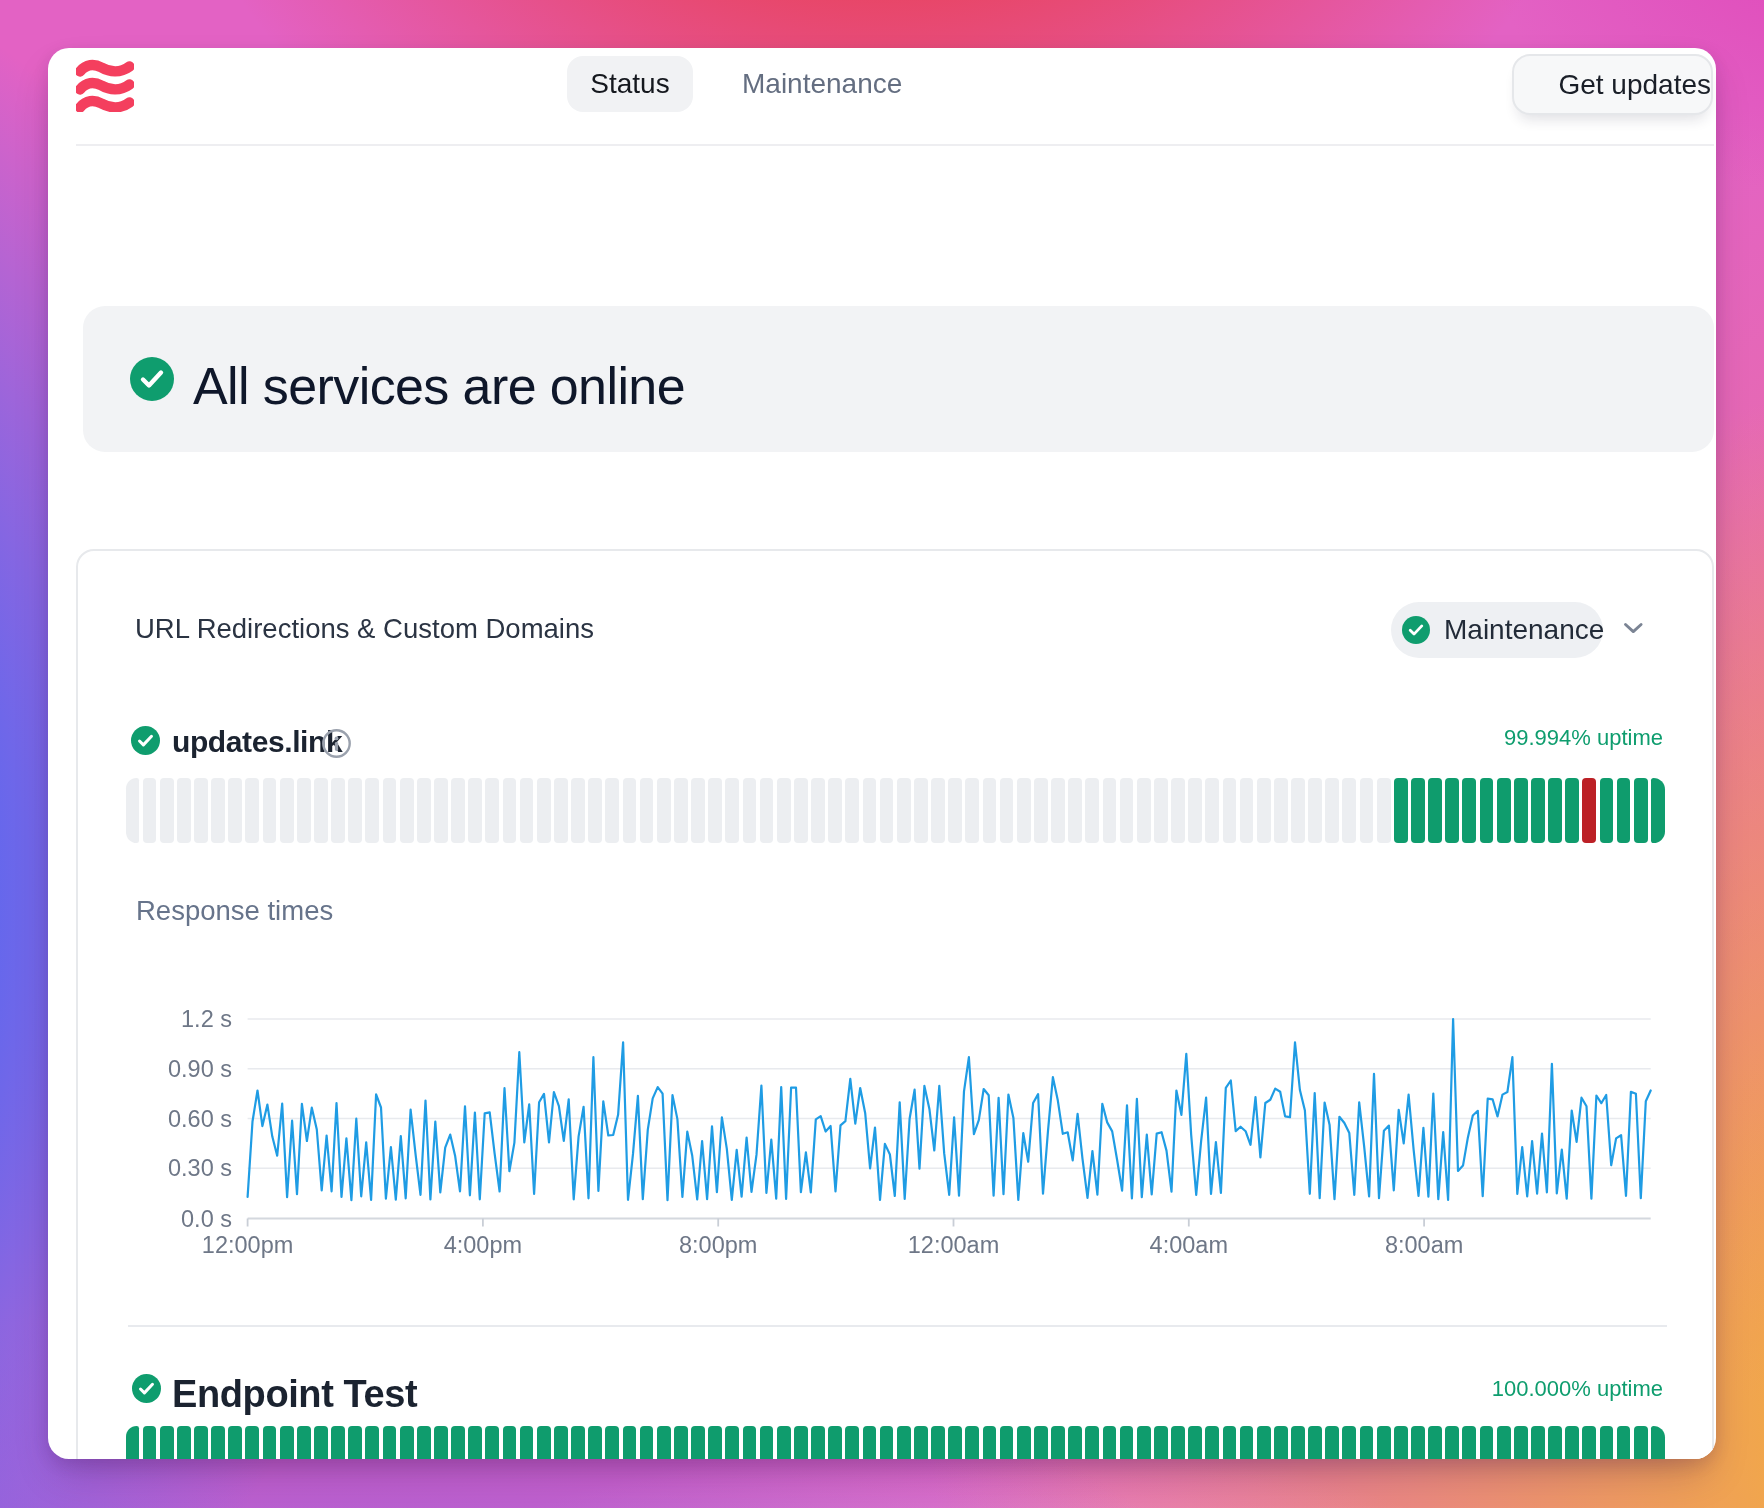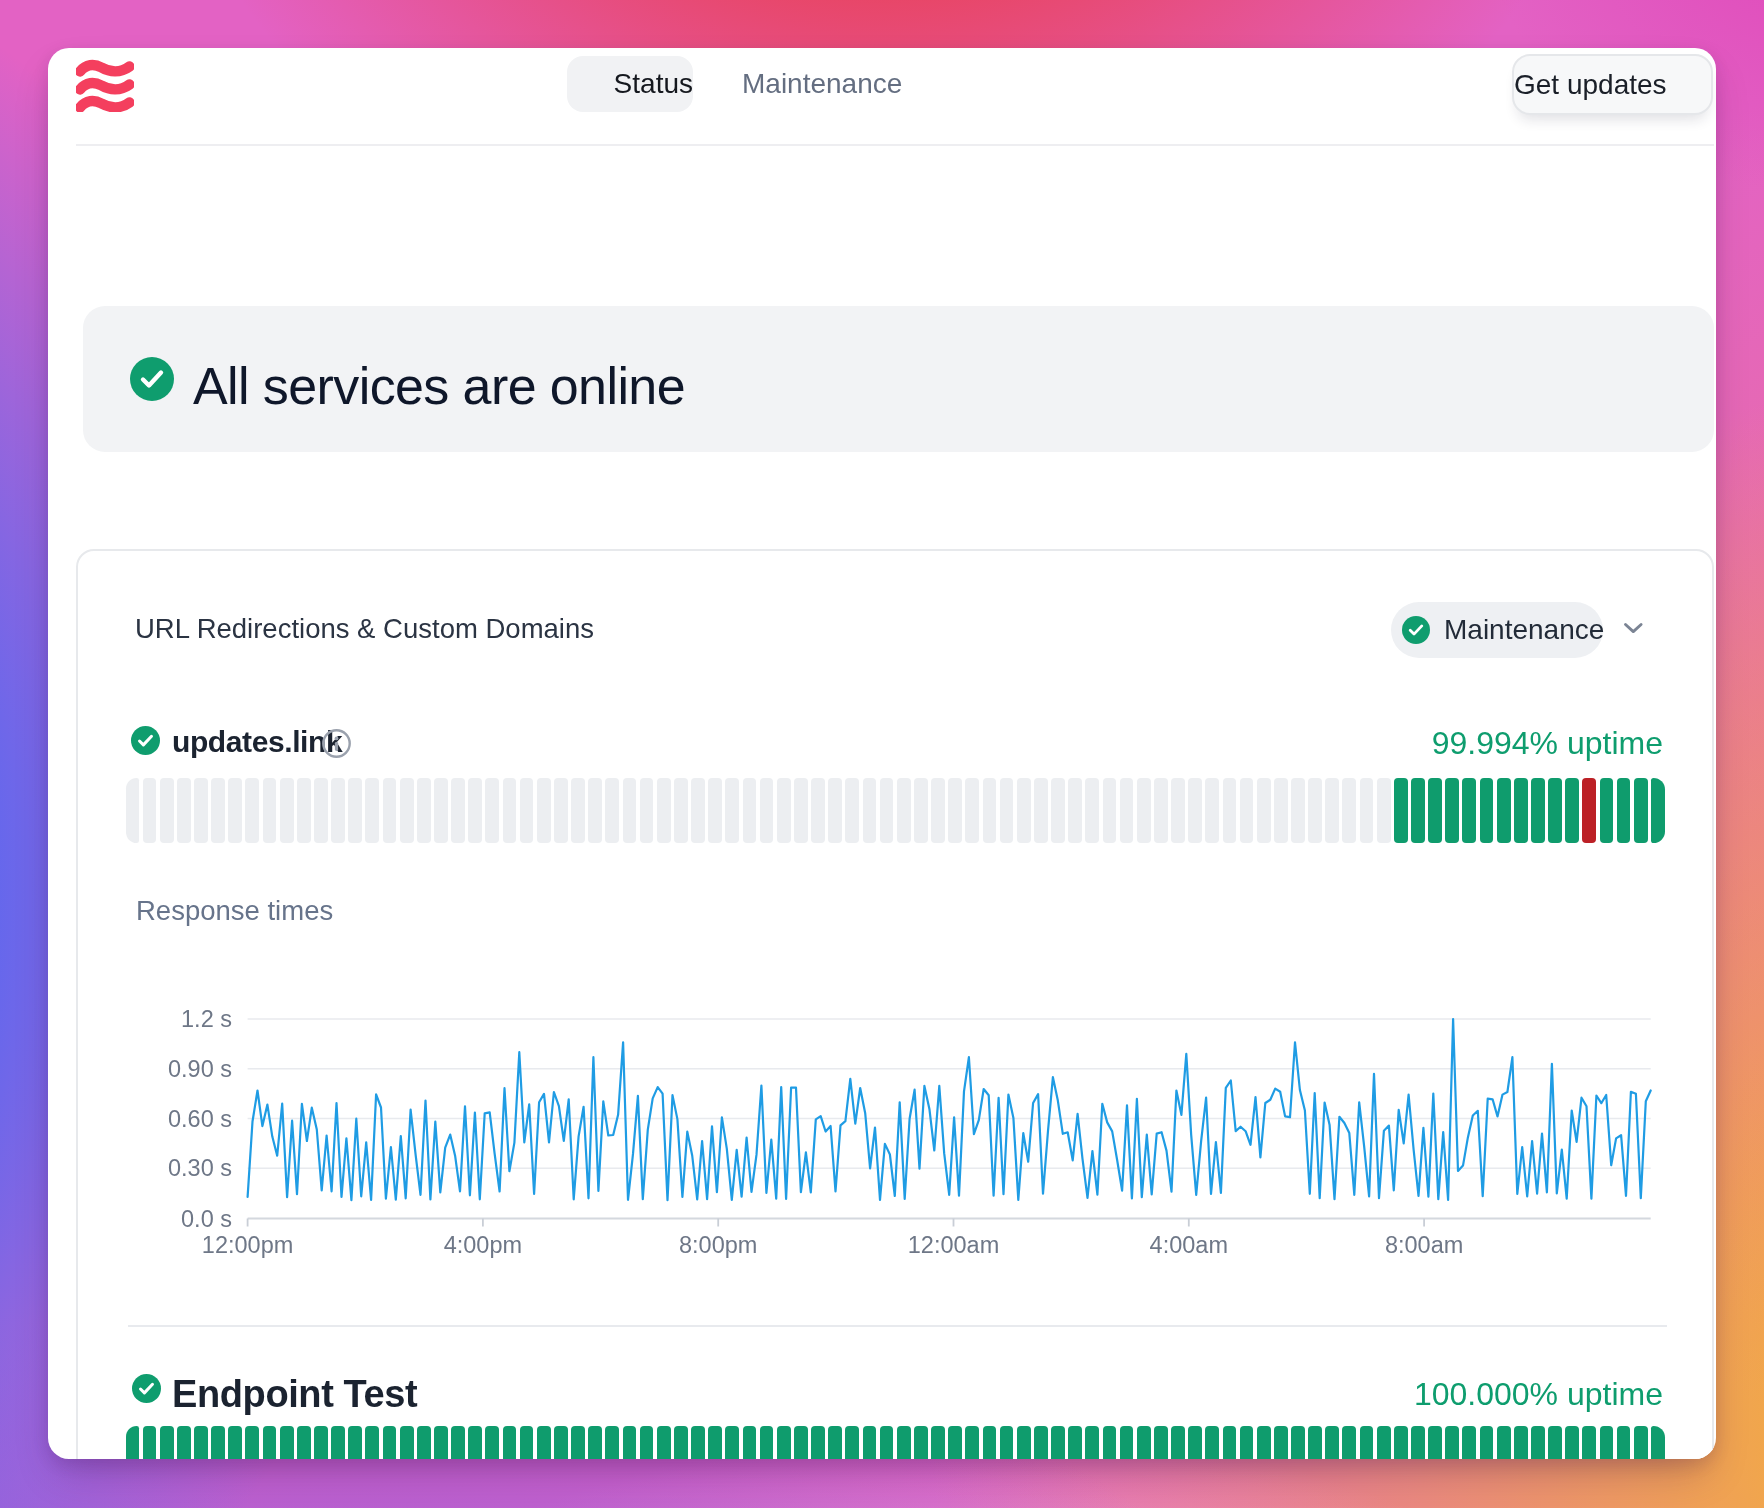--- a/index.html
+++ b/index.html
@@ -16,41 +16,41 @@
     radial-gradient(820px 1100px at 108% 50%, rgba(242,138,104,.38) 0%, rgba(242,138,104,0) 62%),
     radial-gradient(1800px 1650px at 118% 94%, rgba(242,173,64,1) 0%, rgba(242,173,64,1) 13%, rgba(242,173,64,0) 64%);
 }
 .card{position:absolute;left:48px;top:48px;width:1668px;height:1411px;background:#fff;
   border-radius:21px;overflow:hidden;
   box-shadow:0 20px 40px -10px rgba(50,10,70,.28),0 6px 16px rgba(50,10,70,.12);}
 .abs{position:absolute}
 
 .logo{position:absolute;left:28px;top:9px}
 .navpill{position:absolute;left:519px;top:8px;width:126px;height:56px;border-radius:16px;
-  background:#f1f2f4;color:#15181e;font-size:28px;line-height:56px;text-align:right}
+  background:#f1f2f4;color:#15181e;font-size:28px;line-height:56px;text-align:center}
 .navlink{position:absolute;top:8px;height:56px;line-height:56px;font-size:28px;color:#646e81}
 .btn{position:absolute;left:1464px;top:6px;width:201px;height:61px;border-radius:18px;
   background:#f7f8f9;border:2px solid #e5e7ea;color:#1a1f28;font-size:28px;line-height:57px;
-  text-align:left;box-shadow:0 10px 14px -6px rgba(30,30,60,.14)}
+  text-align:right;box-shadow:0 10px 14px -6px rgba(30,30,60,.14)}
 .hdiv{position:absolute;left:28px;top:96px;width:1638px;height:2px;background:#eeeef1}
 
 .banner{position:absolute;left:35px;top:258px;width:1631px;height:146px;border-radius:22px;background:#f2f3f5}
 .banner .ck{position:absolute;left:47px;top:51px}
 .banner .tx{position:absolute;left:110px;top:50px;font-size:52px;font-weight:normal;color:#0f172a;letter-spacing:-.6px}
 
 .panel{position:absolute;left:28px;top:501px;width:1638px;height:980px;border:2px solid #e7e9ec;border-radius:18px;background:#fff}
 .ptitle{position:absolute;left:57px;top:62px;font-size:27.5px;color:#2b3443}
 .pill{position:absolute;left:1313px;top:51px;width:212px;height:56px;border-radius:28px;background:#eef0f3}
 .pill .ck{position:absolute;left:11px;top:14px}
 .pill .tx{position:absolute;left:53px;top:0;line-height:56px;font-size:28px;color:#222b38}
 .chev{position:absolute;left:1543px;top:66px}
 .svc1ck{left:52.6px;top:175px}
 .svc1tx{position:absolute;left:94px;top:174px;font-size:30px;font-weight:bold;color:#1b2330;letter-spacing:-.4px}
 .info{position:absolute;left:244px;top:178px}
-.up{position:absolute;right:49px;font-size:32px;color:#0e9d6e;text-align:right}
+.up{position:absolute;right:49px;font-size:22px;color:#0e9d6e;text-align:right}
 .up1{top:174px}
 .bar{position:absolute;left:47.5px;width:1539.5px;height:65px;display:flex;gap:3.4px}
 .bar1{top:227px}
 .bar i{flex:1;background:#eceef1;border-radius:4px}
 .bar i.sgr{background:#0f9c6d}
 .bar i.srd{background:#bc2026}
 .bar i.first{border-radius:18px 4px 4px 18px}
 .bar i.last{border-radius:4px 18px 18px 4px}
 .rt{position:absolute;left:58px;top:344px;font-size:27.5px;color:#67748b}
 .chartsvg{position:absolute;left:0;top:441px}

